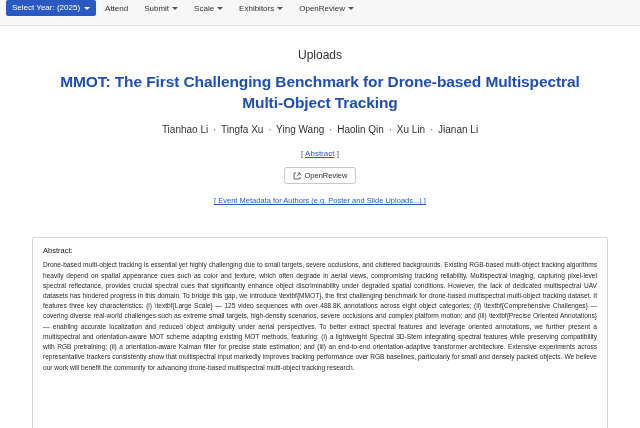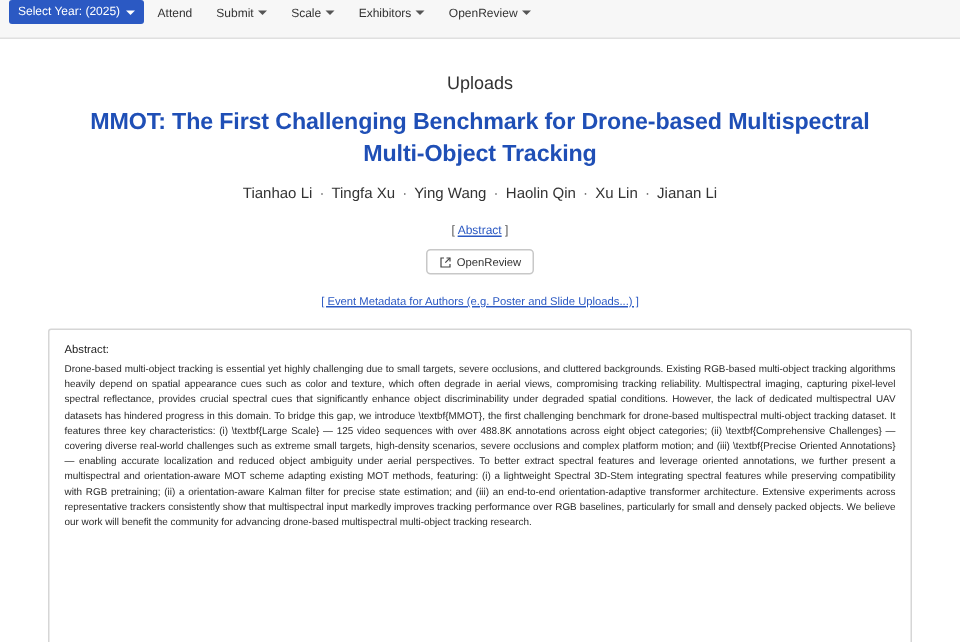--- a/index.html
+++ b/index.html
@@ -125,21 +125,21 @@
   }
   .link-icon {
     display: inline-block;
     width: 8px; height: 8px;
     position: relative;
   }
 
   .metadata-row {
     text-align: center;
     font-size: 7.5px;
-    margin-bottom: 14px;
+    margin-bottom: 32px;
   }
   .metadata-row a {
     color: #2b59c3;
     text-decoration: underline;
     cursor: pointer;
   }
 
   
   .abstract-box {
     border: 1px solid #d6d6d6;

